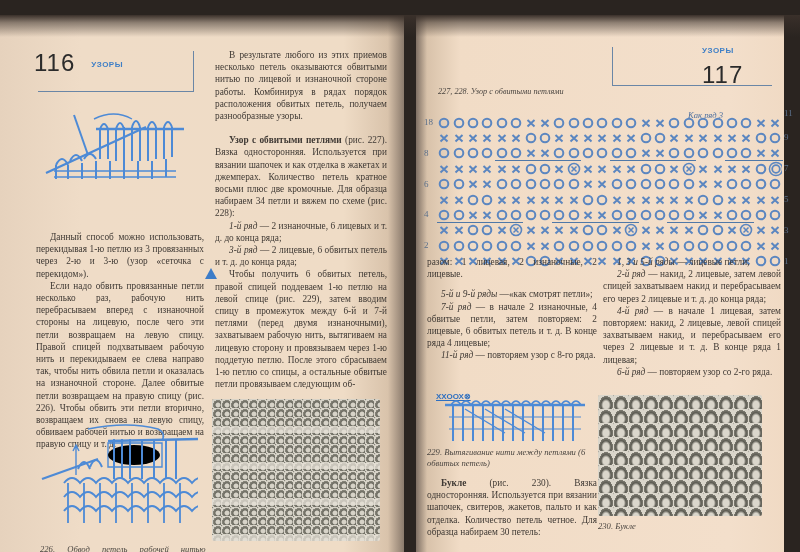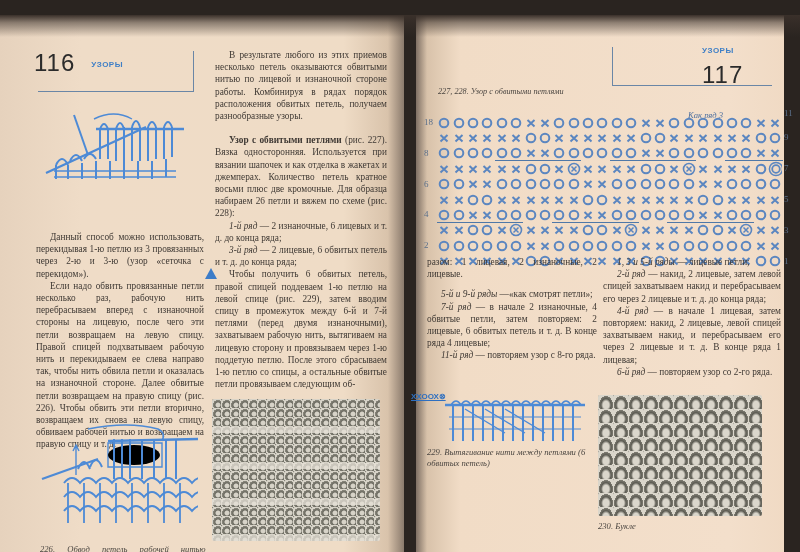--- a/index.html
+++ b/index.html
@@ -77,21 +77,21 @@
       <path d="M40 46 q6 -14 12 0 M52 44 q6 -14 12 0" stroke-width="2"></path>
       <path d="M26 60 q8 -10 16 0 q8 -10 16 0 q8 -10 16 0 q8 -10 16 0 q8 -10 16 0 q8 -10 16 0 q8 -10 16 0 q8 -10 16 0 q8 -10 16 0" stroke-width="2"></path>
       <path d="M26 74 q8 -10 16 0 q8 -10 16 0 q8 -10 16 0 q8 -10 16 0 q8 -10 16 0 q8 -10 16 0 q8 -10 16 0 q8 -10 16 0 q8 -10 16 0" stroke-width="2"></path>
       <path d="M26 88 q8 -10 16 0 q8 -10 16 0 q8 -10 16 0 q8 -10 16 0 q8 -10 16 0 q8 -10 16 0 q8 -10 16 0 q8 -10 16 0 q8 -10 16 0" stroke-width="2"></path>
       <path d="M30 60 v40 M46 60 v40 M62 60 v40 M78 60 v40 M94 60 v40 M110 60 v40 M126 60 v40 M142 60 v40" stroke-width="1.8"></path>
     </svg>
     <div class="caption" style="left:40px;top:529px;width:168px;word-spacing:10px;">226. Обвод петель рабочей нитью</div>
 
     <div class="text" style="left:215px;top:34px;width:172px;">
       <p>В результате любого из этих приемов несколько петель оказываются обвитыми нитью по лицевой и изнаночной стороне работы. Комбинируя в рядах порядок расположения обвитых петель, получаем разнообразные узоры.</p>
-      <p style="margin-top:12px;"><b>Узор с обвитыми петлями</b> <span>(рис. 227). Вязка односторонняя. Используется при вязании шапочек и как отделка в жакетах и джемперах. Количество петель кратное восьми плюс две кромочные. Для образца набираем 26 петли и вяжем по схеме (рис. 228):</span></p>
+      <p style="margin-top:12px;"><b>Узор с обвитыми петлями</b> <span>(рис. 227). Вязка односторонняя. Используется при вязании шапочек и как отделка в жакетах и джемперах. Количество петель кратное восьми плюс две кромочные. Для образца набираем 34 петли и вяжем по схеме (рис. 228):</span></p>
       <p><span class="it">1-й ряд</span><span> — 2 изнаночные, 6 лицевых и т. д. до конца ряда;</span></p>
       <p><span class="it">3-й ряд</span><span> — 2 лицевые, 6 обвитых петель и т. д. до конца ряда;</span></p>
       <p>Чтобы получить 6 обвитых петель, правой спицей поддеваем 1-ю петлю на левой спице (рис. 229), затем вводим спицу в промежуток между 6-й и 7-й петлями (перед двумя изнаночными), захватываем рабочую нить, вытягиваем на лицевую сторону и провязываем через 1-ю поддетую петлю. После этого сбрасываем 1-ю петлю со спицы, а остальные обвитые петли провязываем следующим об-</p>
     </div>
     <div class="marker" style="left:205px;top:253px;"></div>
 
     <div class="photo knit1" style="left:212px;top:384px;width:168px;height:142px;"></div>
   </div>
 
   <div class="page page-right">
@@ -1347,30 +1347,33 @@
       <div class="rnum" style="left: 784px; top: 240.6px;">1</div>
     </div>
 
   <div class="text" style="left:427px;top:241px;width:170px;">
     <p class="noind">разом: 1 лицевая, 2 изнаночные, 2 лицевые.</p>
     <p style="margin-top:8px;"><span class="it">5-й и 9-й ряды</span><span> —«как смотрят петли»;</span></p>
     <p><span class="it">7-й ряд</span><span> — в начале 2 изнаночные, 4 обвитые петли, затем повторяем: 2 лицевые, 6 обвитых петель и т. д. В конце ряда 4 лицевые;</span></p>
     <p><span class="it">11-й ряд</span><span> — повторяем узор с 8-го ряда.</span></p>
   </div>
 
-  <div style="position:absolute;left:411px;top:377px;font-family:'Liberation Sans',sans-serif;font-size:8px;font-weight:bold;color:#2e6fc0;text-decoration:underline;">ХХООХ⊗</div>
+  <div style="position:absolute;left:436px;top:377px;font-family:'Liberation Sans',sans-serif;font-size:8px;font-weight:bold;color:#2e6fc0;text-decoration:underline;">ХХООХ⊗</div>
   <svg class="ill" style="position:absolute;left:445px;top:378px;" width="140" height="52" viewBox="0 0 140 52">
     <line x1="0" y1="12" x2="140" y2="12" stroke-width="2.4"></line>
     <path d="M6 12 q5 -8 10 0 q5 -8 10 0 q5 -8 10 0 q5 -8 10 0 q5 -8 10 0 q5 -8 10 0 q5 -8 10 0 q5 -8 10 0 q5 -8 10 0 q5 -8 10 0 q5 -8 10 0 q5 -8 10 0 q5 -8 10 0" stroke-width="1.6"></path>
     <path d="M8 12 v36 M18 12 v36 M28 12 v36 M38 12 v36 M48 12 v36 M58 12 v36 M68 12 v36 M78 12 v36 M88 12 v36 M98 12 v36 M108 12 v36 M118 12 v36 M128 12 v36" stroke-width="2"></path>
     <path d="M4 24 H136 M4 36 H136" stroke-width="1.2"></path>
     <path d="M20 16 L60 40 M40 16 L80 40 M60 16 L100 40" stroke-width="1.4"></path>
   </svg>
   <div class="caption" style="left:427px;top:432px;width:172px;">229. Вытягивание нити между петлями (6 обвитых петель)</div>
 
+  <div class="text" style="left:427px;top:462px;width:170px;">
+    <p><b>Букле</b><span> (рис. 230). Вязка односторонняя. Используется при вязании шапочек, свитеров, жакетов, пальто и как отделка. Количество петель четное. Для образца набираем 30 петель:</span></p>
+  </div>
 
   <div class="text" style="left:603px;top:241px;width:178px;">
     <p><span class="it">1, 3 и 5-й ряды</span><span> — лицевые петли;</span></p>
     <p><span class="it">2-й ряд</span><span> — накид, 2 лицевые, затем левой спицей захватываем накид и перебрасываем его через 2 лицевые и т. д. до конца ряда;</span></p>
     <p><span class="it">4-й ряд</span><span> — в начале 1 лицевая, затем повторяем: накид, 2 лицевые, левой спицей захватываем накид, и перебрасываем его через 2 лицевые и т. д. В конце ряда 1 лицевая;</span></p>
     <p><span class="it">6-й ряд</span><span> — повторяем узор со 2-го ряда.</span></p>
   </div>
 
   <div class="photo knit2" style="left:598px;top:380px;width:164px;height:121px;"></div>
   <div class="caption" style="left:598px;top:506px;">230. Букле</div>

